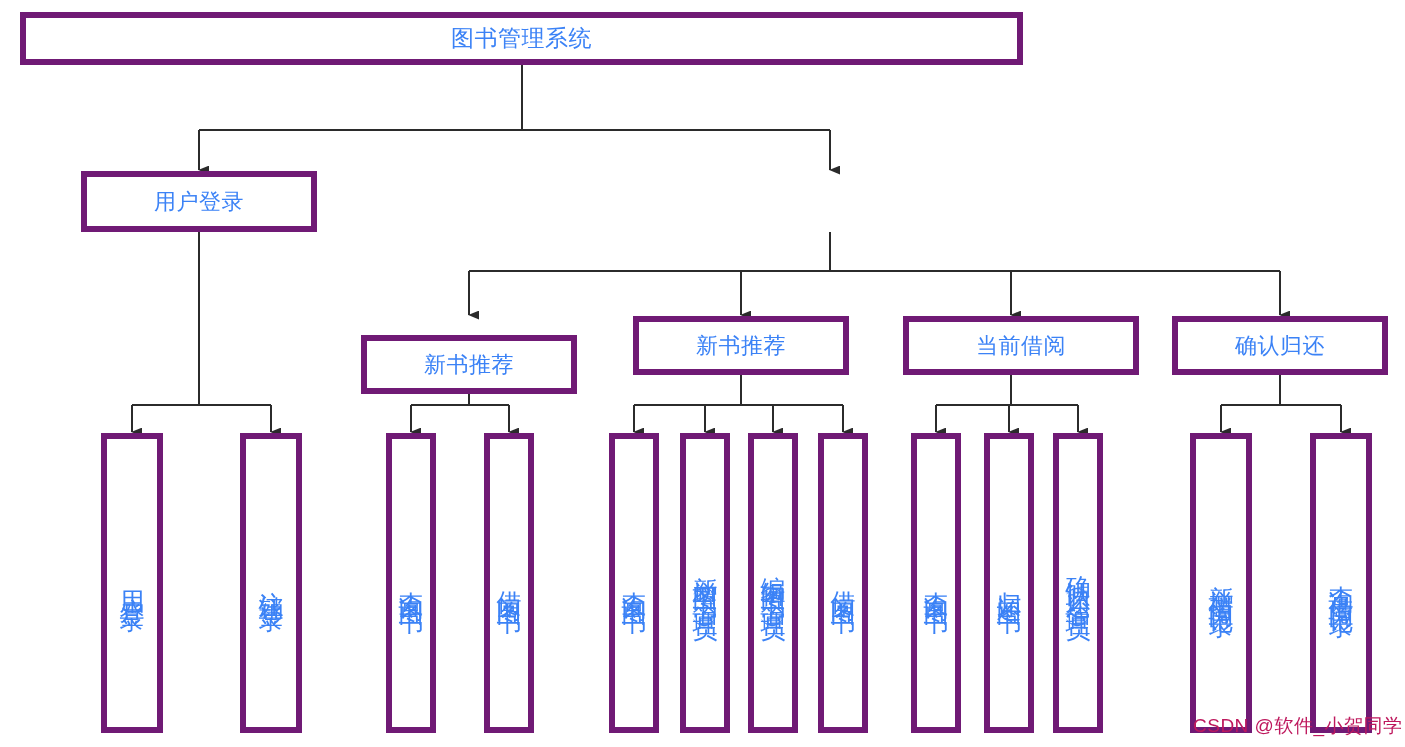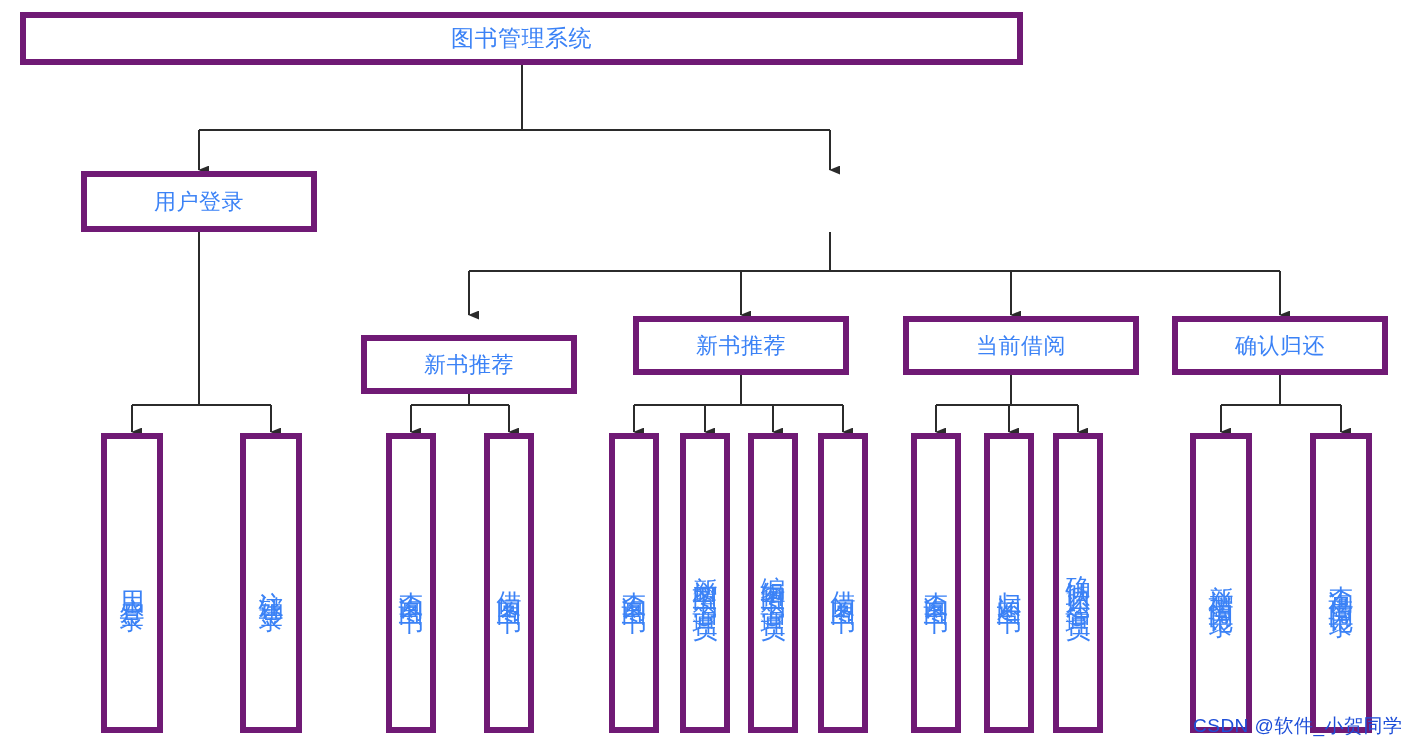--- a/index.html
+++ b/index.html
@@ -59,21 +59,21 @@
     writing-mode: vertical-rl;
     text-orientation: upright;
     font-size: 25px;
     line-height: 1.0;
     letter-spacing: 6px;
     white-space: nowrap;
     text-align: center;
   }
   .watermark {
     position: absolute;
-    color: #1d4ed8;
+    color: #be185d;
     font-size: 19px;
     white-space: nowrap;
     z-index: 3;
     letter-spacing: 0.5px;
   }
 </style>
 </head>
 <body>
 
 <div id="diagram-canvas">

